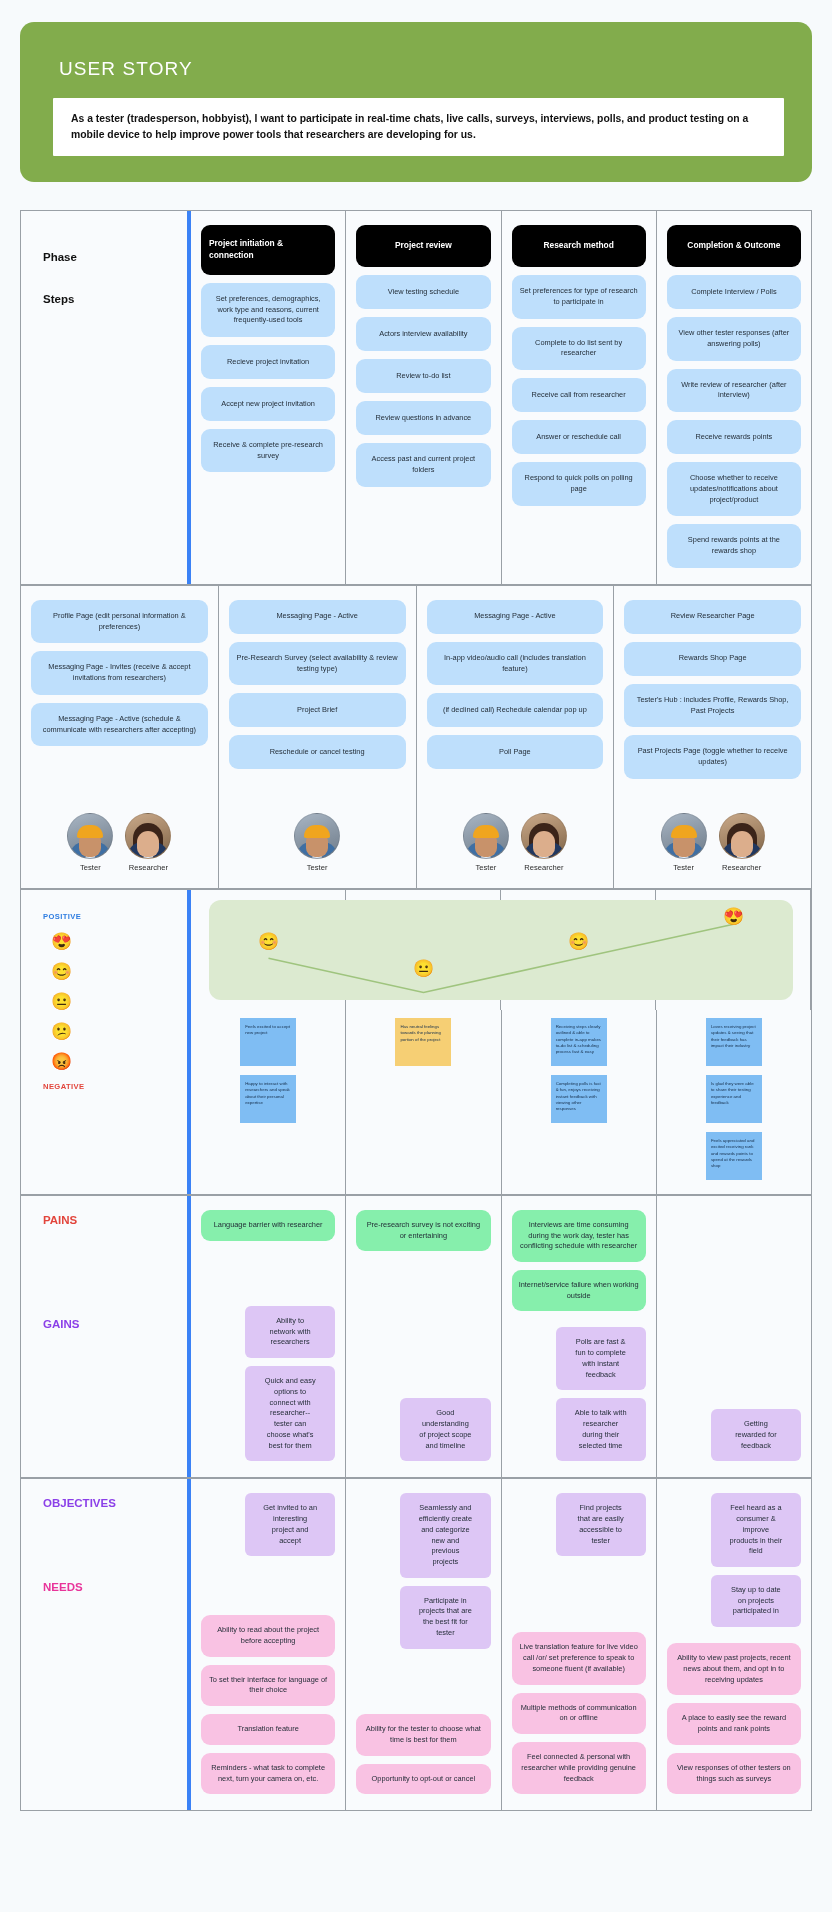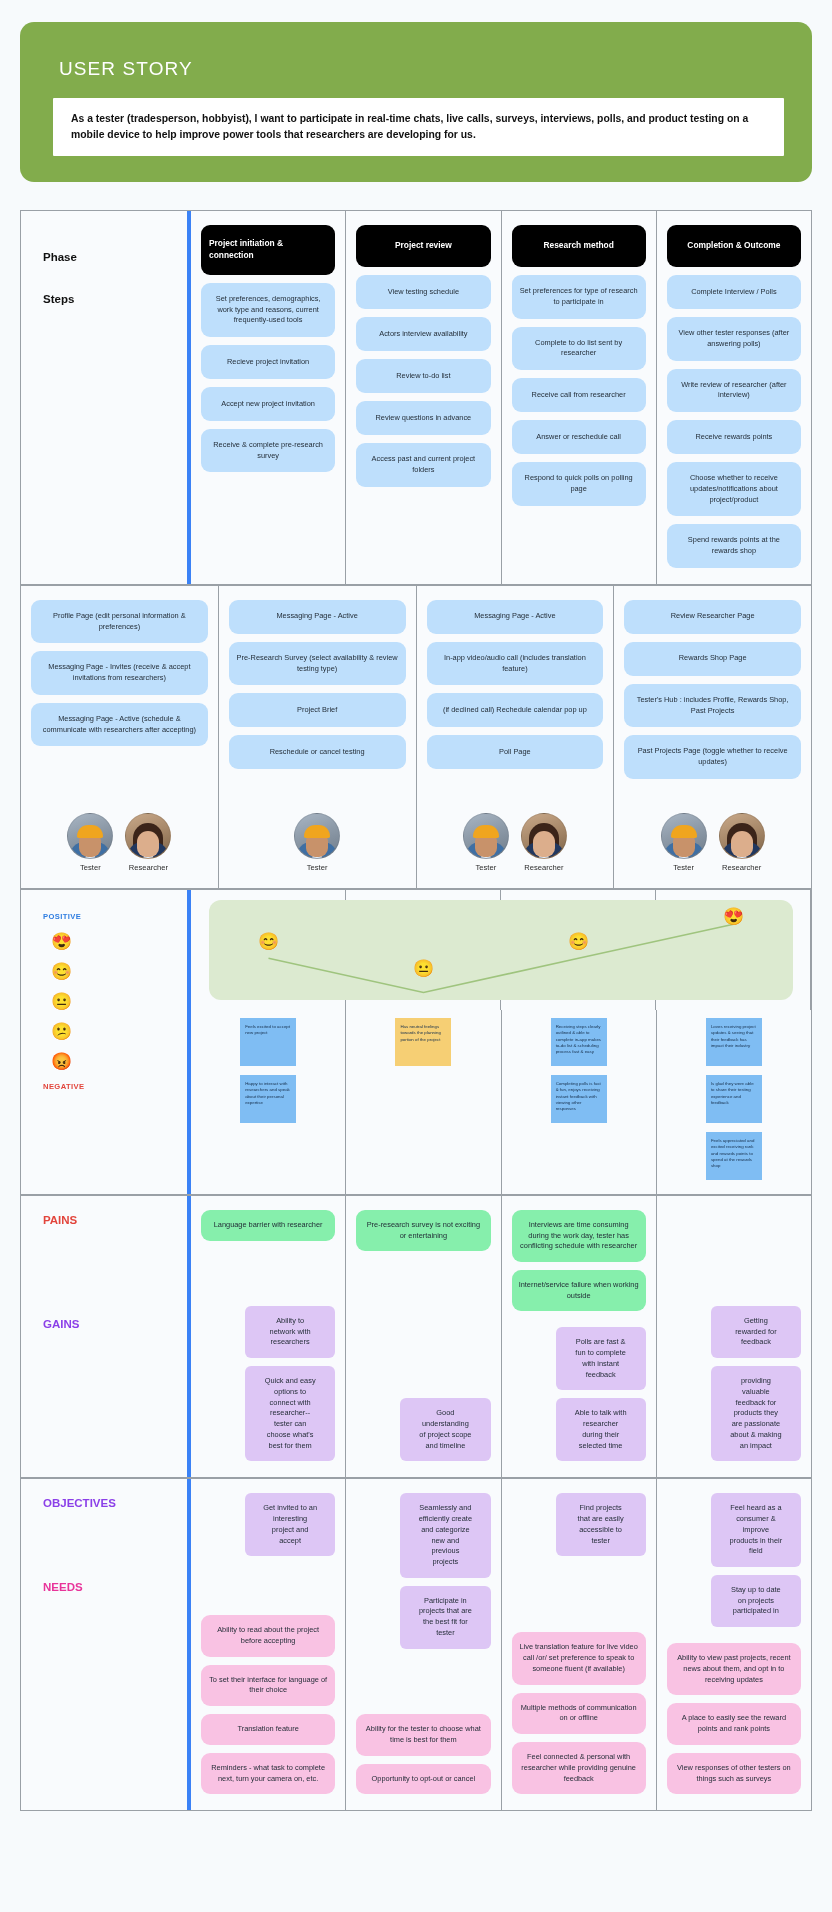--- a/index.html
+++ b/index.html
@@ -491,21 +491,20 @@
         <div class="col">
           <div class="pain-chip">Interviews are time consuming during the work day, tester has conflicting schedule with researcher</div>
           <div class="pain-chip">Internet/service failure when working outside</div>
           <div class="spacer"></div>
           <div class="gain-chip">Polls are fast &amp; fun to complete with instant feedback</div>
           <div class="gain-chip">Able to talk with researcher during their selected time</div>
         </div>
         <div class="col">
           <div class="spacer"></div>
           <div class="gain-chip">Getting rewarded for feedback</div>
-          <div class="gain-chip">providing valuable feedback for products they are passionate about &amp; making an impact</div>
         </div>
       </div>
     </div>
 
     <div class="row row-objectives">
       <div class="rowlabel">
         <div class="lbl objectives">OBJECTIVES</div>
         <div class="lbl needs" style="margin-top:72px;">NEEDS</div>
       </div>
       <div class="cols">

